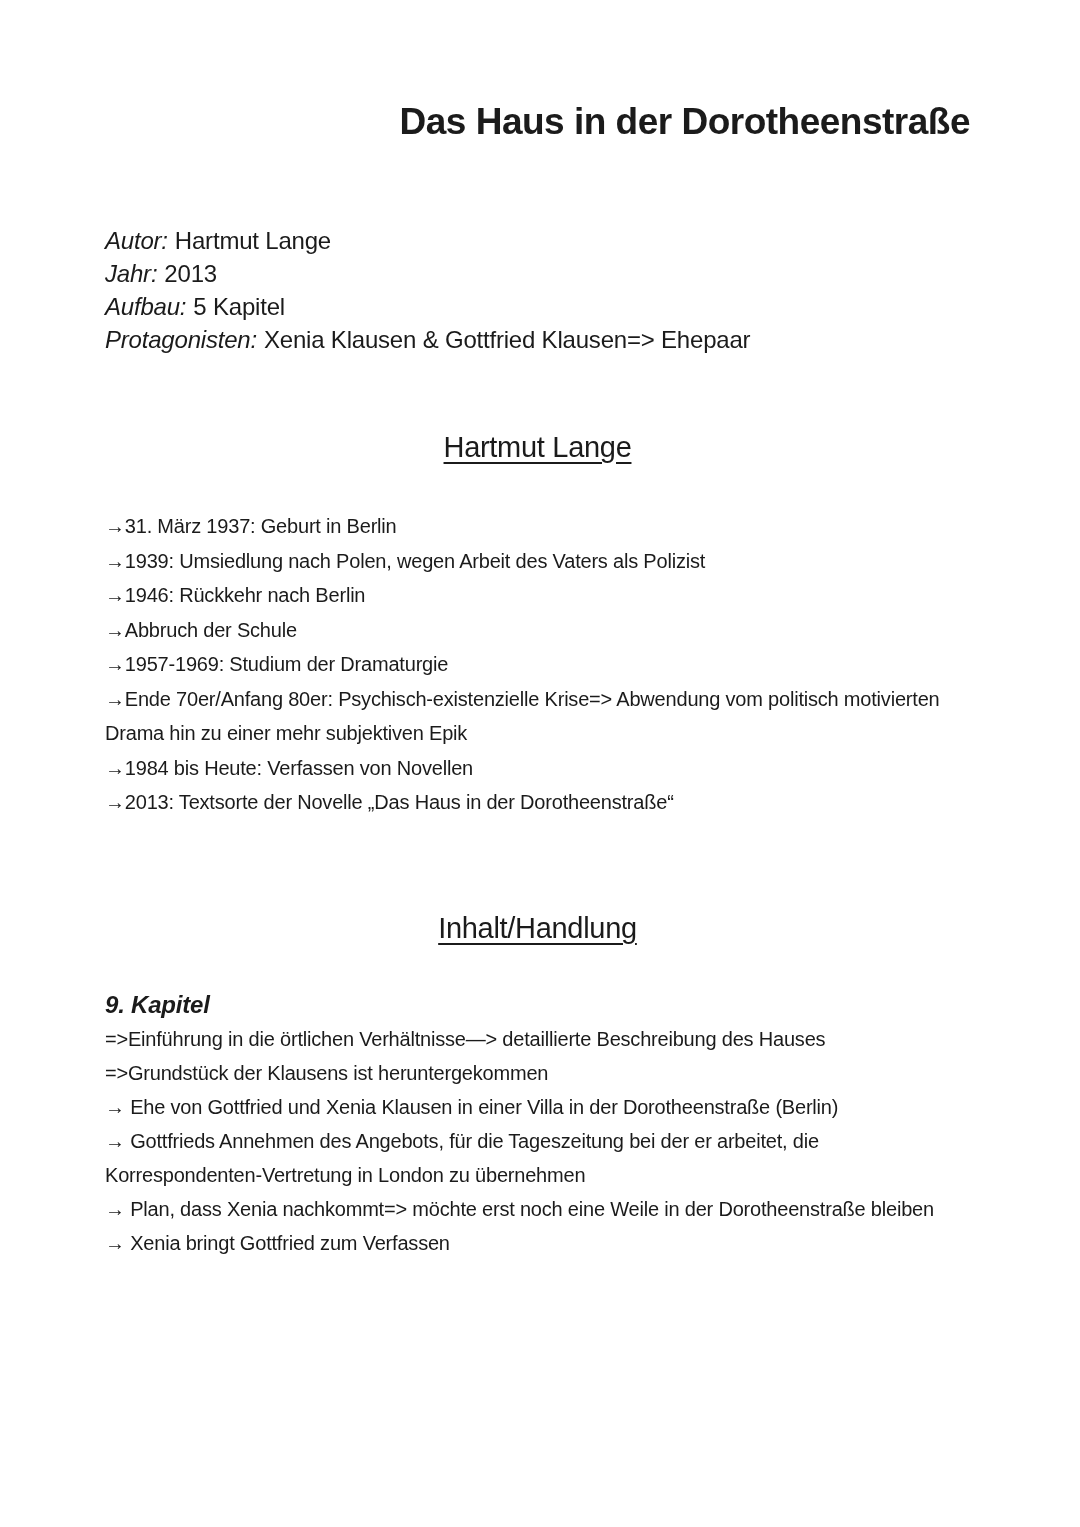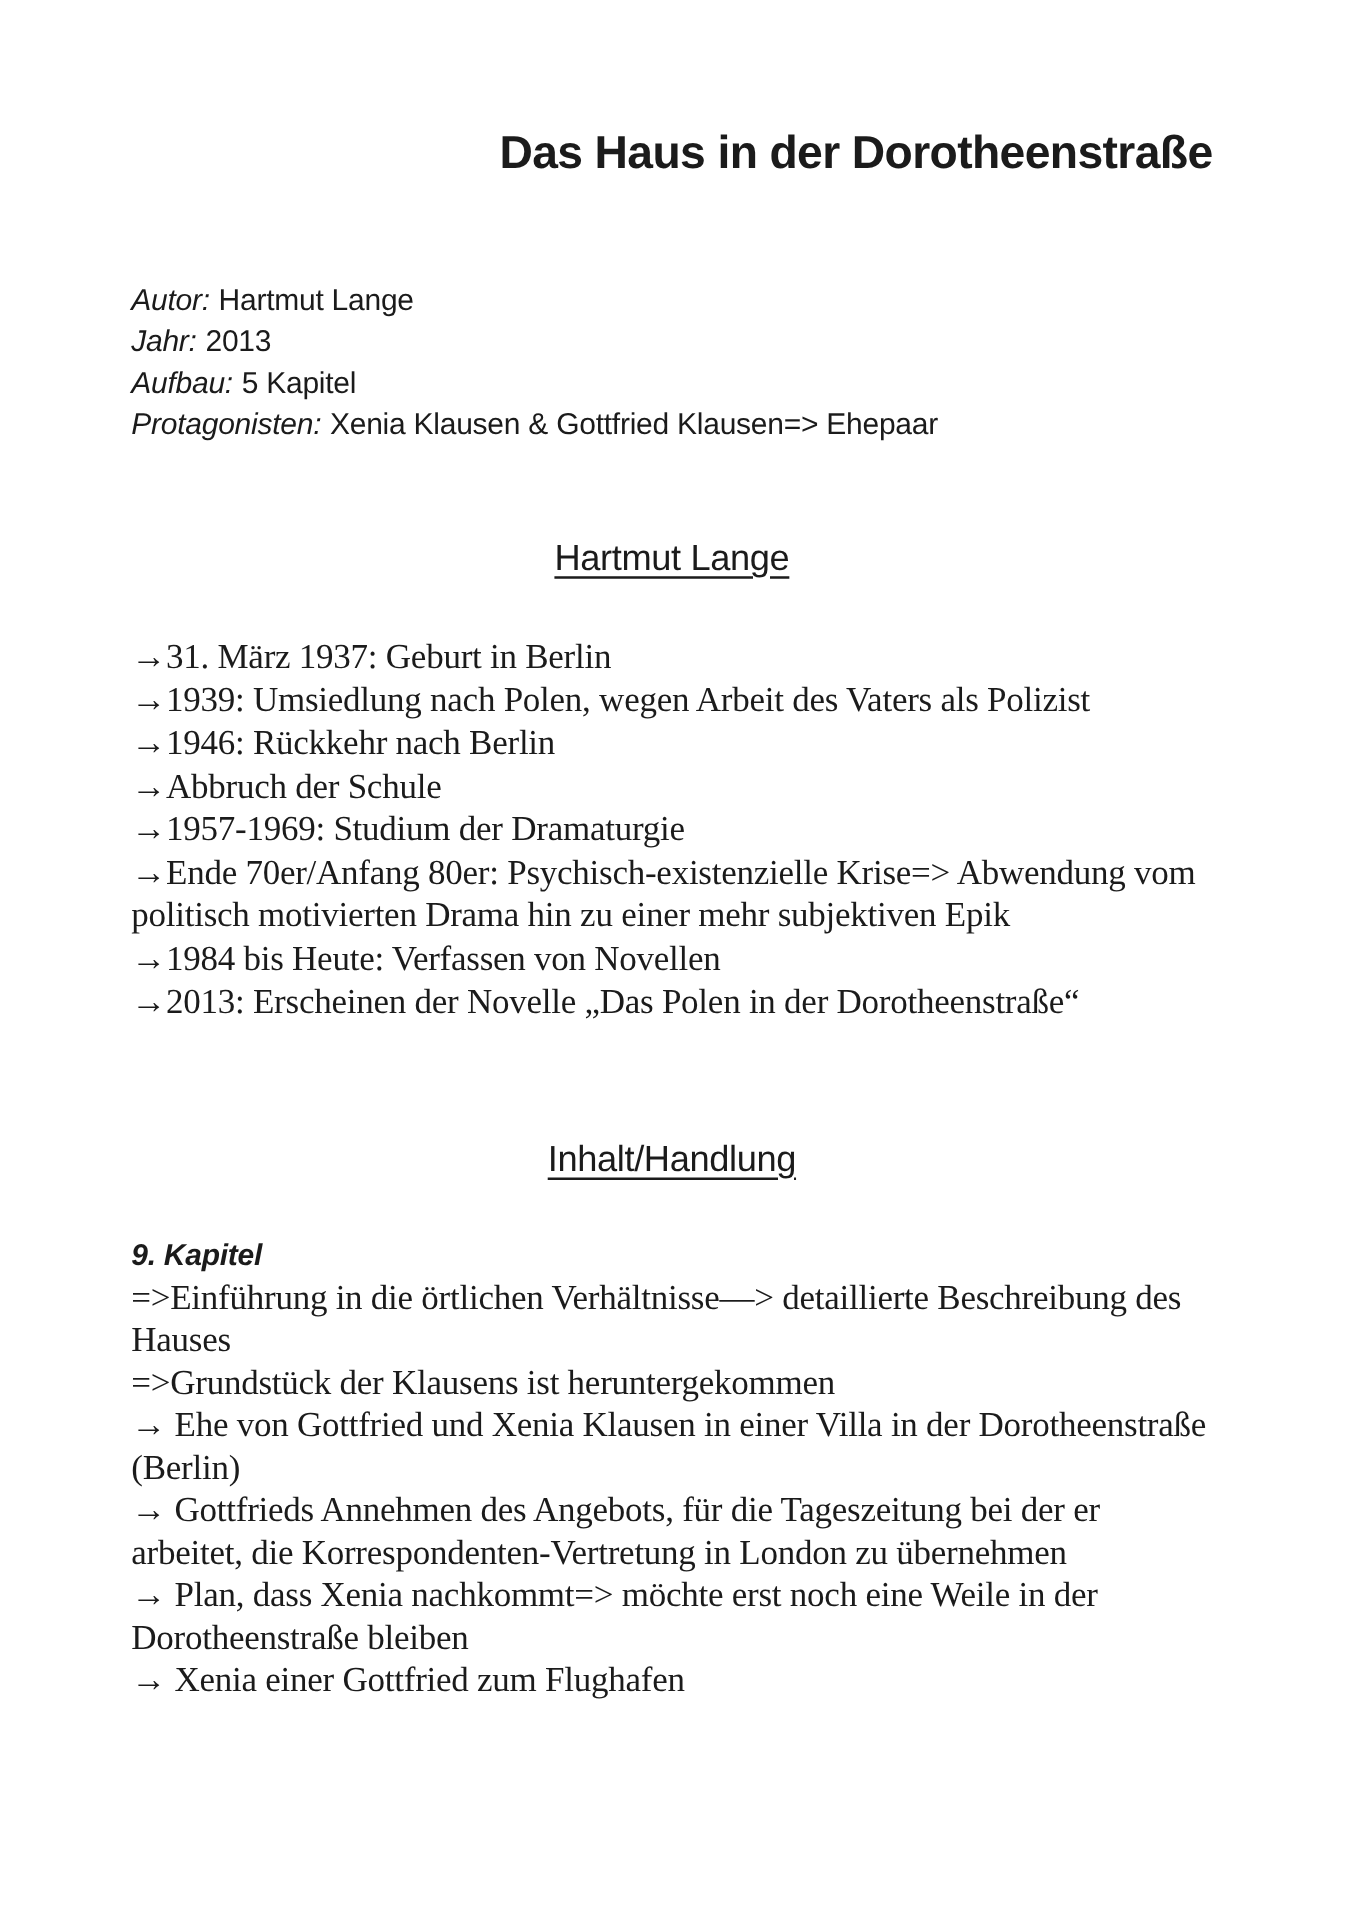--- a/index.html
+++ b/index.html
@@ -51,24 +51,23 @@
     text-decoration-thickness: 2px;
     text-underline-offset: 5px;
     letter-spacing: -0.3px;
   }
   .heading-author { margin-top: 73px; }
   .heading-content { margin-top: 90px; }
   .fact-list, .plot-list {
     list-style: none;
     margin: 0;
     padding: 0;
-    font-size: 28px;
+    font-size: 20px;
     line-height: 34.5px;
     letter-spacing: -0.2px;
-    font-family: Liberation Serif, serif;
   }
   .fact-list { margin-top: 44px; }
   .chapter-heading {
     margin: 42px 0 0 0;
     font-size: 24px;
     line-height: 34px;
     font-weight: bold;
     font-style: italic;
     letter-spacing: -0.2px;
   }
@@ -99,29 +98,29 @@
   <h2 class="section-heading heading-author">Hartmut Lange</h2>
 
   <ul class="fact-list">
     <li>→31. März 1937: Geburt in Berlin</li>
     <li>→1939: Umsiedlung nach Polen, wegen Arbeit des Vaters als Polizist</li>
     <li>→1946: Rückkehr nach Berlin</li>
     <li>→Abbruch der Schule</li>
     <li>→1957-1969: Studium der Dramaturgie</li>
     <li>→Ende 70er/Anfang 80er: Psychisch-existenzielle Krise=&gt; Abwendung vom politisch motivierten Drama hin zu einer mehr subjektiven Epik</li>
     <li>→1984 bis Heute: Verfassen von Novellen</li>
-    <li>→2013: Erscheinen der Novelle „Das Polen in der Dorotheenstraße“</li>
+    <li>→2013: Textsorte der Novelle „Das Haus in der Dorotheenstraße“</li>
   </ul>
 
   <h2 class="section-heading heading-content">Inhalt/Handlung</h2>
 
   <div class="chapter-heading">9. Kapitel</div>
 
   <ul class="plot-list">
     <li>=&gt;Einführung in die örtlichen Verhältnisse—&gt; detaillierte Beschreibung des Hauses</li>
     <li>=&gt;Grundstück der Klausens ist heruntergekommen</li>
     <li>→ Ehe von Gottfried und Xenia Klausen in einer Villa in der Dorotheenstraße (Berlin)</li>
     <li>→ Gottfrieds Annehmen des Angebots, für die Tageszeitung bei der er arbeitet, die Korrespondenten-Vertretung in London zu übernehmen</li>
     <li>→ Plan, dass Xenia nachkommt=&gt; möchte erst noch eine Weile in der Dorotheenstraße bleiben</li>
-    <li>→ Xenia einer Gottfried zum Flughafen</li>
+    <li>→ Xenia bringt Gottfried zum Verfassen</li>
   </ul>
 
 </div>
 
 </body></html>

